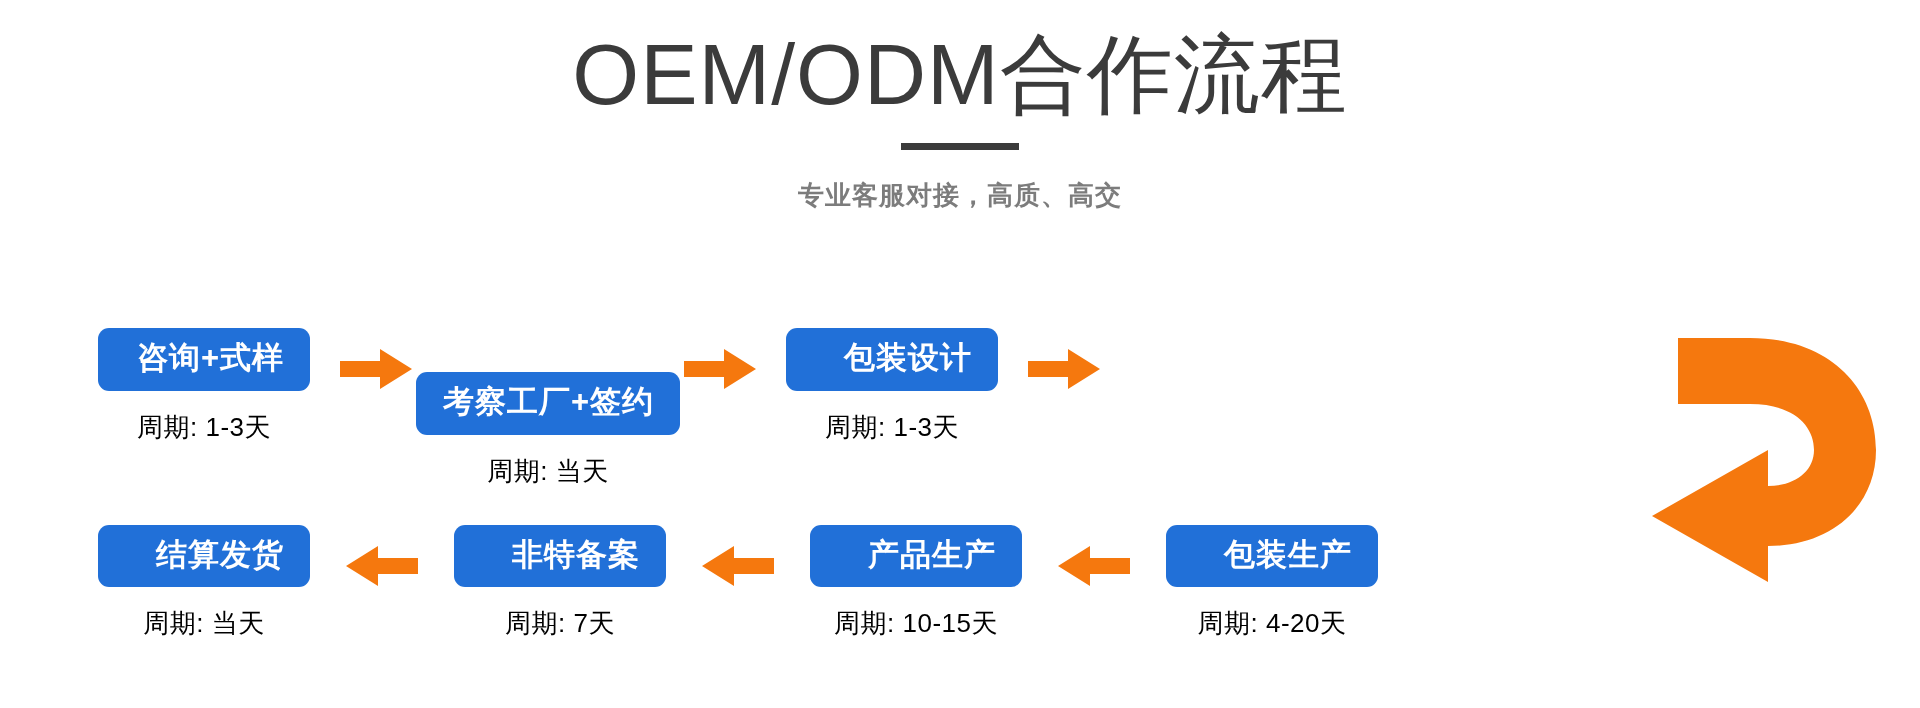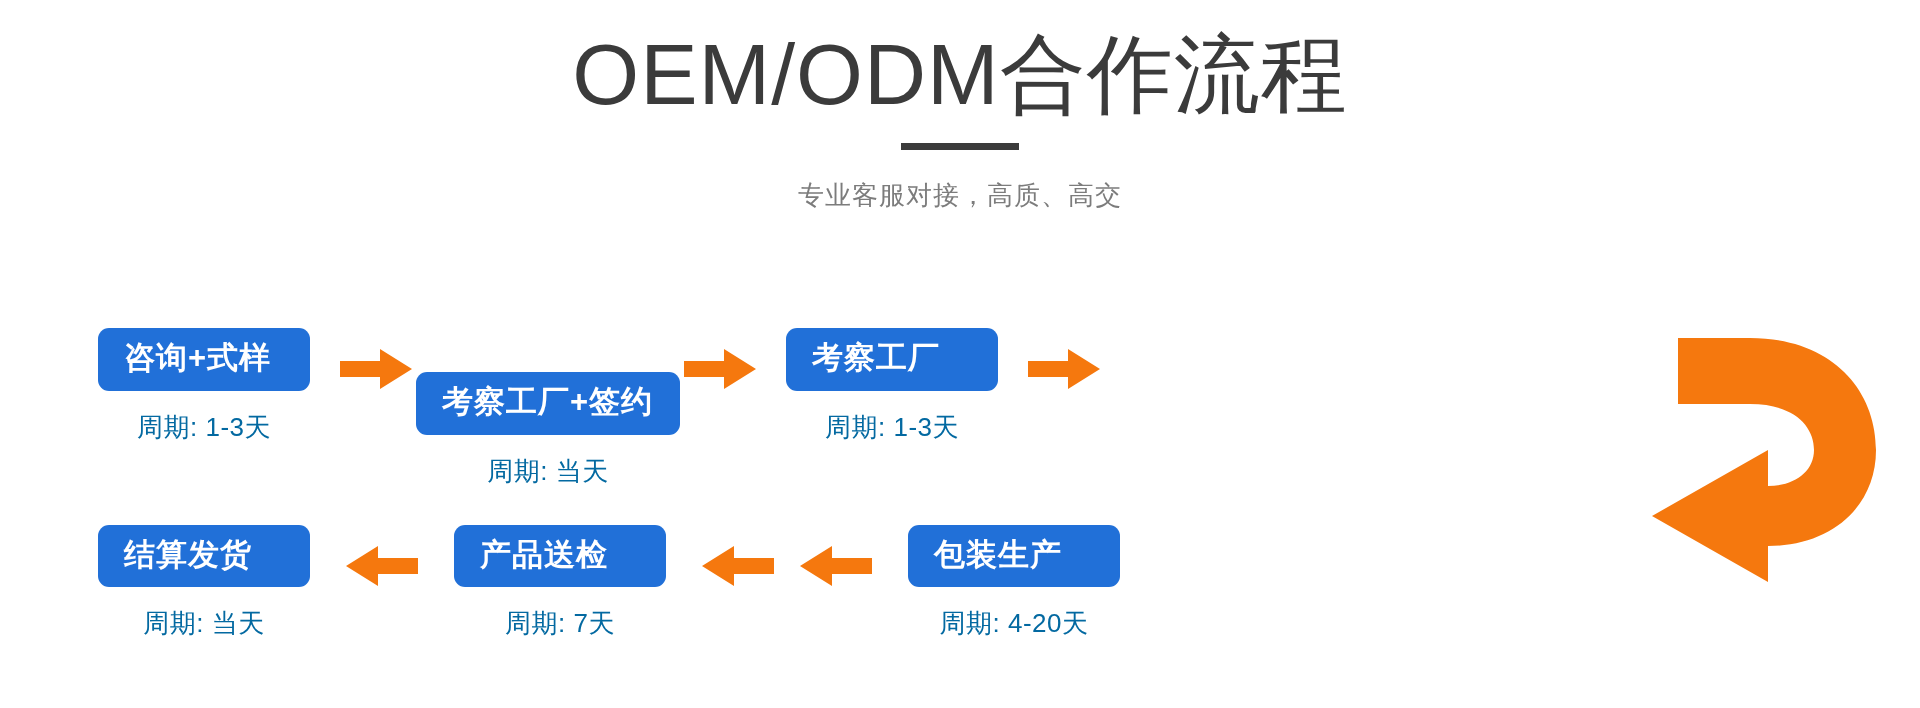--- a/index.html
+++ b/index.html
@@ -40,21 +40,21 @@
   }
   .title-divider {
     width: 118px;
     height: 7px;
     background: #3b3b3b;
     margin: 18px auto 0 auto;
   }
   .page-subtitle {
     margin: 28px 0 0 0;
     font-size: 26px;
-    font-weight: 400;
+    font-weight: 700;
     color: #7c7c7c;
     letter-spacing: 1px;
   }
 
   
   .flow {
     position: absolute;
     left: 0;
     top: 328px;
     width: 1920px;
@@ -74,39 +74,39 @@
   .step {
     display: flex;
     flex-direction: column;
     align-items: center;
     width: 252px;
     flex: 0 0 252px;
   }
   .step-box {
     min-width: 212px;
     box-sizing: border-box;
-    padding: 13px 17px 15px 26px;
+    padding: 13px 26px 15px 26px;
     background: #2170d8;
     color: #ffffff;
     font-size: 31px;
     font-weight: bold;
     letter-spacing: 1px;
     border-radius: 11px;
-    text-align: left;
+    text-align: right;
     white-space: nowrap;
     line-height: 1.12;
   }
   .step-box.wide {
     min-width: 264px;
     margin-top: 44px;
   }
   .step-caption {
     margin-top: 19px;
     font-size: 26px;
-    color: #0369a1;
+    color: #000000;
     white-space: nowrap;
     letter-spacing: 0.5px;
   }
 
   
   .arrow-slot {
     flex: 0 0 92px;
     width: 92px;
     height: 66px;
     display: flex;
@@ -160,21 +160,21 @@
         <div class="step-caption">周期: 当天</div>
       </div>
 
       <div class="arrow-slot">
         <svg width="72" height="44" viewBox="0 0 72 44" aria-hidden="true">
           <path d="M0 14 H40 V2 L72 22 L40 42 V30 H0 Z" fill="#f5780e"></path>
         </svg>
       </div>
 
       <div class="step">
-        <div class="step-box">考察工厂</div>
+        <div class="step-box">包装设计</div>
         <div class="step-caption">周期: 1-3天</div>
       </div>
 
       <div class="arrow-slot">
         <svg width="72" height="44" viewBox="0 0 72 44" aria-hidden="true">
           <path d="M0 14 H40 V2 L72 22 L40 42 V30 H0 Z" fill="#f5780e"></path>
         </svg>
       </div>
 
 
@@ -187,30 +187,34 @@
         <div class="step-caption">周期: 当天</div>
       </div>
 
       <div class="arrow-slot">
         <svg width="72" height="44" viewBox="0 0 72 44" aria-hidden="true">
           <path d="M72 14 H32 V2 L0 22 L32 42 V30 H72 Z" fill="#f5780e"></path>
         </svg>
       </div>
 
       <div class="step">
-        <div class="step-box">产品送检</div>
+        <div class="step-box">非特备案</div>
         <div class="step-caption">周期: 7天</div>
       </div>
 
       <div class="arrow-slot">
         <svg width="72" height="44" viewBox="0 0 72 44" aria-hidden="true">
           <path d="M72 14 H32 V2 L0 22 L32 42 V30 H72 Z" fill="#f5780e"></path>
         </svg>
       </div>
 
+      <div class="step">
+        <div class="step-box">产品生产</div>
+        <div class="step-caption">周期: 10-15天</div>
+      </div>
 
       <div class="arrow-slot">
         <svg width="72" height="44" viewBox="0 0 72 44" aria-hidden="true">
           <path d="M72 14 H32 V2 L0 22 L32 42 V30 H72 Z" fill="#f5780e"></path>
         </svg>
       </div>
 
       <div class="step">
         <div class="step-box">包装生产</div>
         <div class="step-caption">周期: 4-20天</div>

